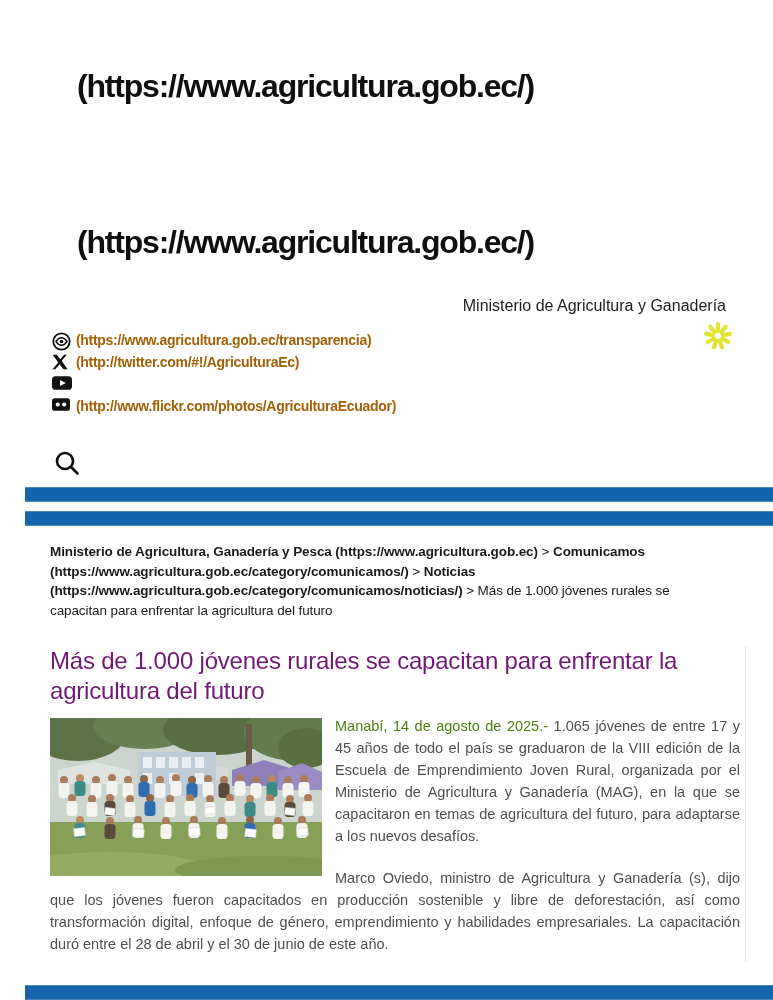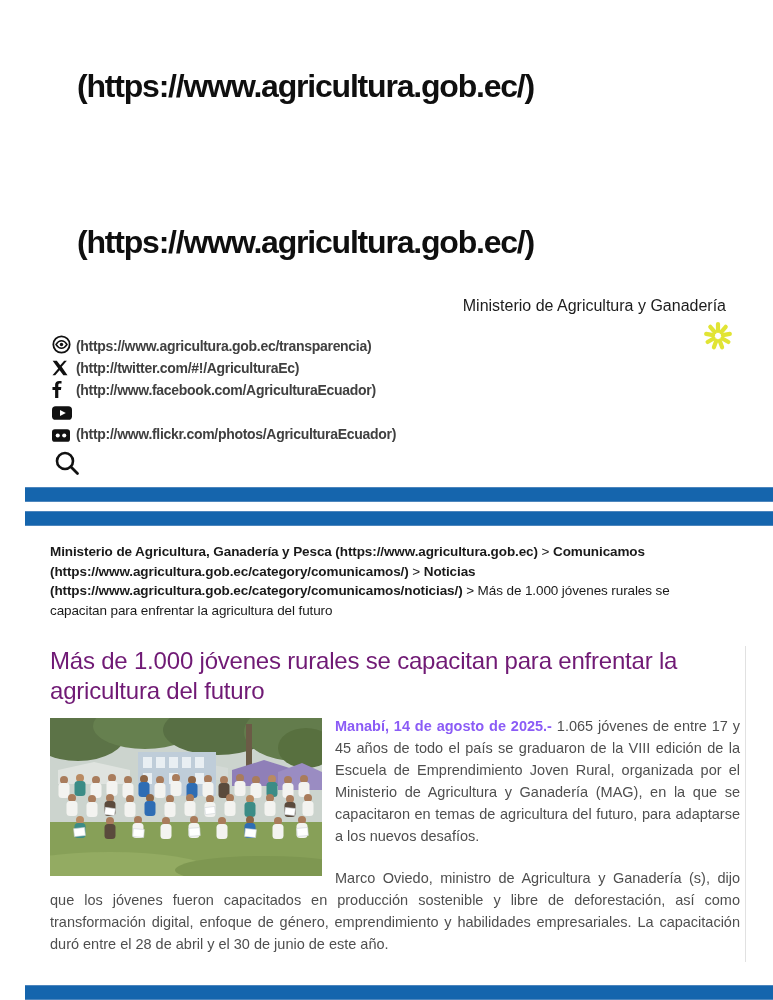--- a/index.html
+++ b/index.html
@@ -10,21 +10,21 @@
   .site-link { font-size:32px; font-weight:700; letter-spacing:-1.2px; color:#0f0f0f;
     text-decoration:none; white-space:nowrap; }
   #site-link-1 { left:77px; top:68px; }
   #site-link-2 { left:77px; top:224px; }
 
   #ministry-name { right:47px; top:297px; font-size:16px; color:#1c1c1c; }
 
   #spinner { left:702px; top:320px; width:32px; height:32px; }
 
   #social-list { left:52px; top:332px; }
-  .social-row { display:flex; align-items:flex-end; height:22px; color:#404040;
+  .social-row { display:flex; align-items:flex-start; height:22px; color:#a16207;
     text-decoration:none; }
   .social-icon { width:24px; display:flex; align-items:center; justify-content:flex-start; }
   .social-label { font-size:14px; font-weight:700; letter-spacing:-0.3px; white-space:nowrap; }
 
   #search-btn { left:52px; top:449px; width:30px; height:30px; cursor:pointer;
     background:none; border:none; }
 
   .blue-bar { left:25px; right:0; height:15px; background:#1565ad;
     border-top:1px solid #4d86bd; border-bottom:1px solid #4d86bd; }
   #blue-bar-1 { top:487px; }
@@ -36,21 +36,21 @@
   #breadcrumb b { font-weight:700; }
   #breadcrumb .sep { font-weight:400; }
 
   #article-title { left:50px; top:646px; width:656px; font-size:24px; line-height:30px;
     font-weight:400; color:#701a75; letter-spacing:-0.2px; }
 
   #article-body { left:50px; top:715px; width:690px; font-size:14.5px; line-height:22px;
     color:#4f4f4f; text-align:justify; }
   #article-photo { float:left; width:272px; height:158px; margin:3px 13px 8px 0; }
   #article-body p + p { margin-top:20px; }
-  .lead { font-weight:700; color:#8b5cf6; }
+  .lead { font-weight:400; color:#4d7c0f; }
 
   #content-rule { left:745px; top:646px; width:1px; height:316px; background:#e1e1e1; }
 </style>
 </head>
 <body>
 
 <a class="abs site-link" id="site-link-1">(https://www.agricultura.gob.ec/)</a>
 <a class="abs site-link" id="site-link-2">(https://www.agricultura.gob.ec/)</a>
 
 <div class="abs" id="ministry-name">Ministerio de Agricultura y Ganadería</div>
@@ -82,28 +82,20 @@
     </span>
     <span class="social-label">(https://www.agricultura.gob.ec/transparencia)</span>
   </a>
   <a class="social-row">
     <span class="social-icon">
       <svg viewBox="0 0 20 20" width="16" height="16">
         <path d="M0.8 0.8 h5.2 l4.3 5.9 L15.2 0.8 h3.4 l-6.5 7.6 7.3 10.8 h-5.2 l-4.7-6.5 -5.5 6.5 H0.6 l7.2-8.5 Z" fill="#111"></path>
       </svg>
     </span>
     <span class="social-label">(http://twitter.com/#!/AgriculturaEc)</span>
-  </a>
-  <a class="social-row">
-    <span class="social-icon">
-      <svg viewBox="0 0 10 18" width="10" height="17">
-        <path d="M6.4 18 V9.6 H9.2 L9.6 6.3 H6.4 V4.4 C6.4 3.4 6.7 2.7 8.1 2.7 H9.8 V0.1 C9.5 0.06 8.4 0 7.2 0 C4.7 0 3 1.5 3 4.1 V6.3 H0.2 V9.6 H3 V18 Z" fill="#111"></path>
-      </svg>
-    </span>
-    <span class="social-label">(http://www.facebook.com/AgriculturaEcuador)</span>
   </a>
   <a class="social-row">
     <span class="social-icon">
       <svg viewBox="0 0 22 15" width="20" height="14">
         <rect width="22" height="15" rx="4" fill="#111"></rect>
         <path d="M8.8 4.3 L15.2 7.5 L8.8 10.7 Z" fill="#fff"></path>
       </svg>
     </span>
   </a>
   <a class="social-row">

